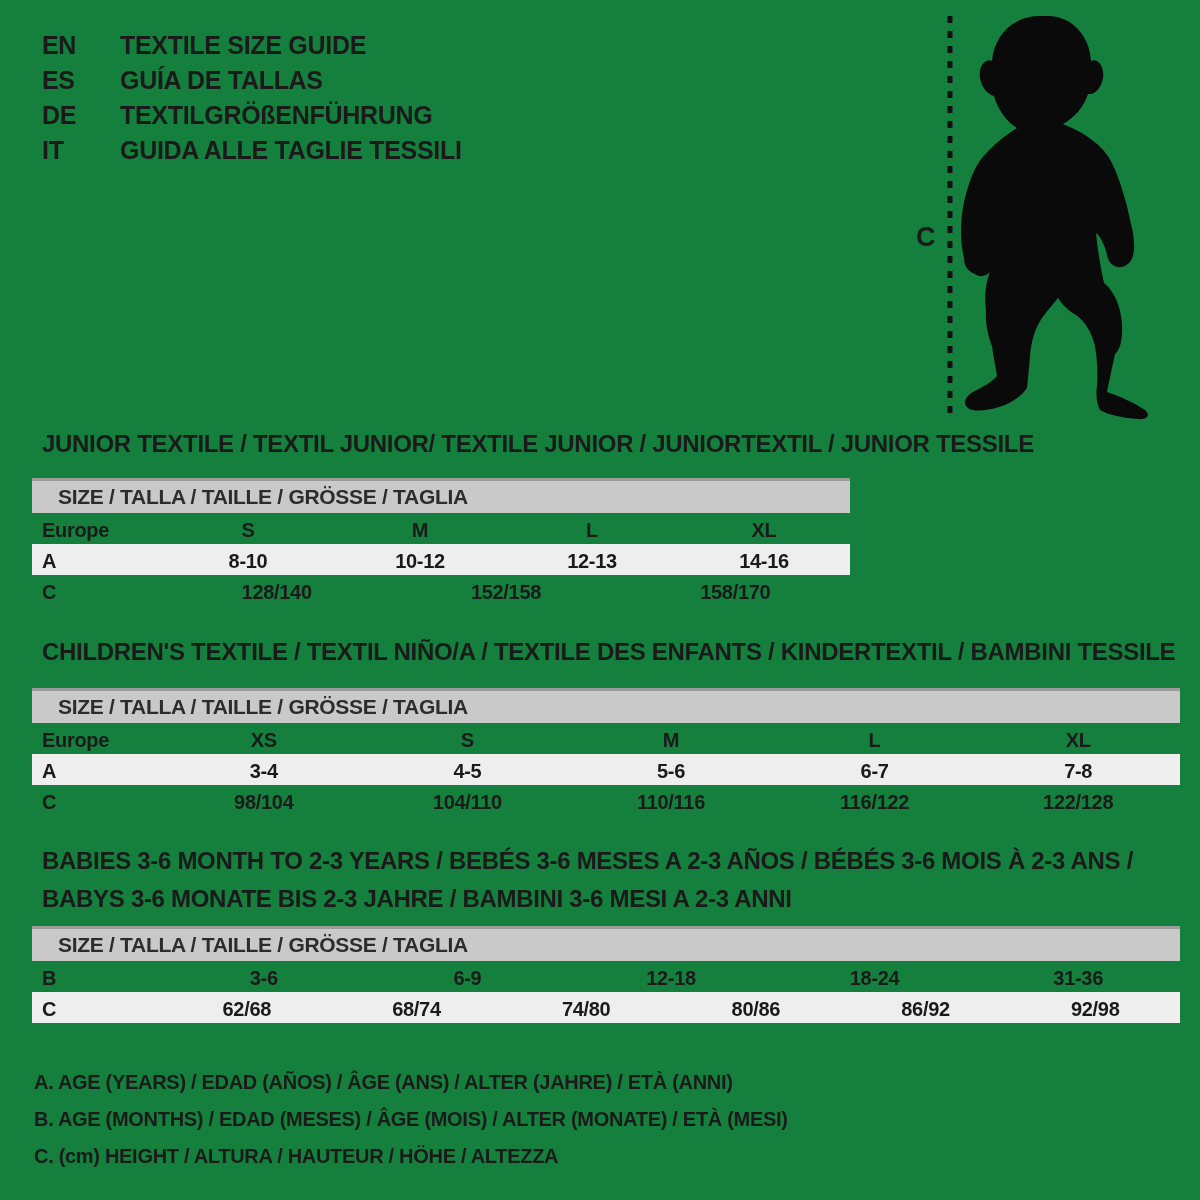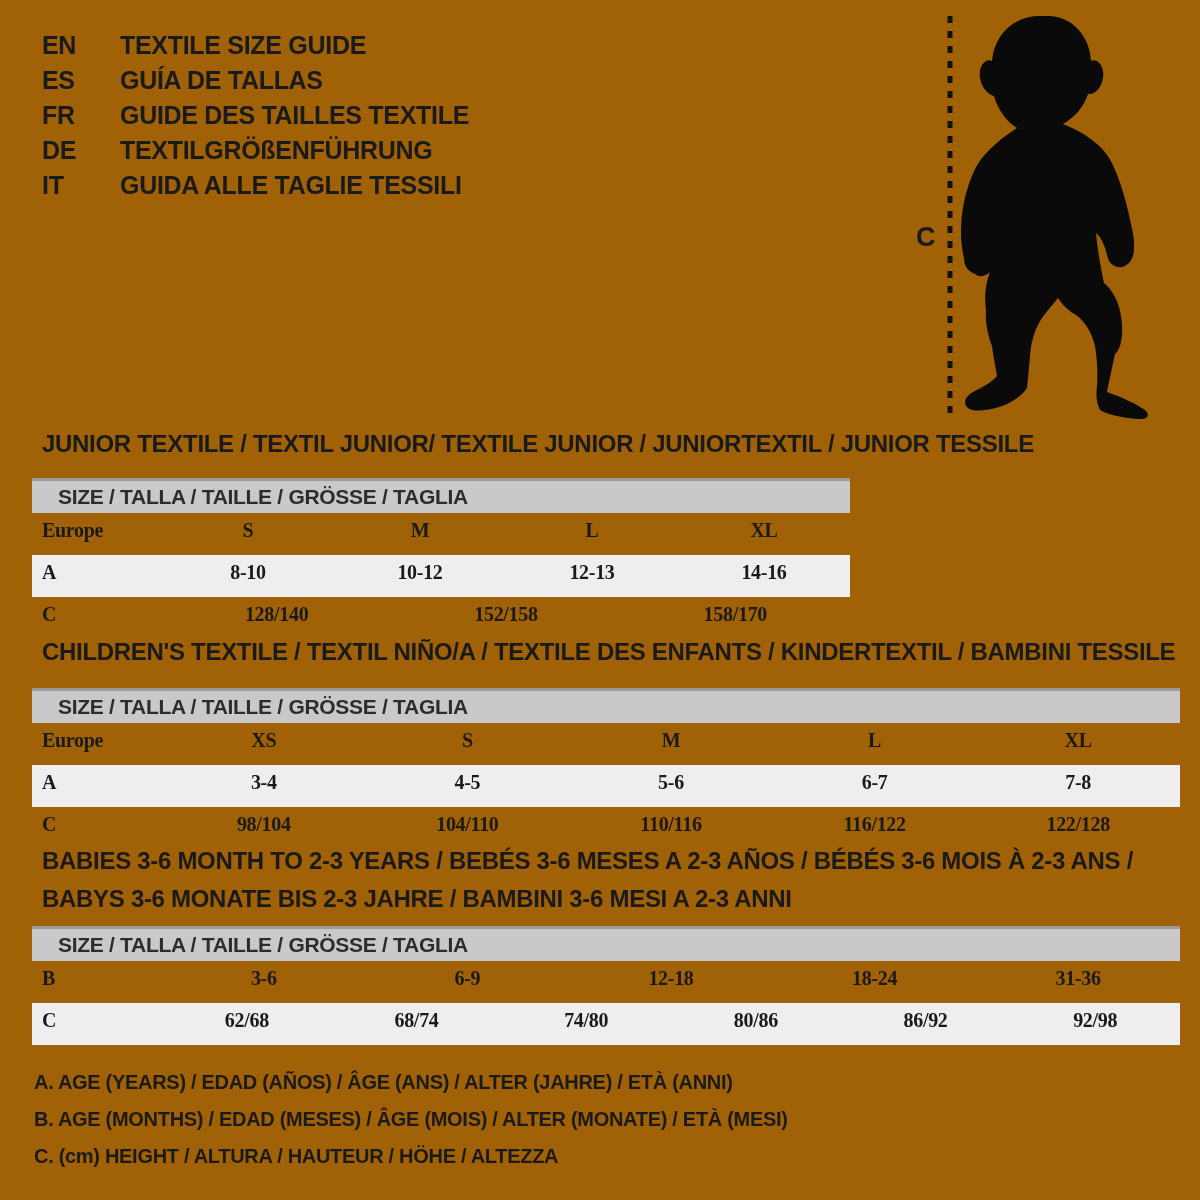--- a/index.html
+++ b/index.html
@@ -1,19 +1,19 @@
 <!DOCTYPE html>
 <html><head>
 <meta charset="utf-8">
 <style>
   html,body{margin:0;padding:0;}
   .page{
     position:relative;
     width:1200px;height:1200px;
-    background:#a16207;
+    background:#15803d;
     font-family:"Liberation Sans","DejaVu Sans",sans-serif;
     font-weight:bold;
     color:#1a1a1a;
     overflow:hidden;
     letter-spacing:-0.3px;
   }
   
   .lang-block{position:absolute;top:28px;left:42px;}
   .lang-row{display:flex;line-height:35px;font-size:25px;}
   .lang-code{width:78px;flex:0 0 78px;}
@@ -29,44 +29,40 @@
   .t1{top:478px;width:818px;}
   .t2{top:688px;width:1148px;}
   .t3{top:926px;width:1148px;}
   .thead{
     background:#c9c9c9;
     border-top:3px solid #9b9b9b;
     height:32px;line-height:32px;
     padding-left:26px;
     font-size:21px;color:#2c2c2c;
   }
-  .trow{display:flex;height:42px;line-height:34px;font-size:20px;font-family:Liberation Serif, serif;}
+  .trow{display:flex;height:31px;line-height:34px;font-size:20px;}
   .trow.shaded{background:#eeeeee;}
   .tlabel{flex:0 0 130px;padding-left:10px;box-sizing:border-box;}
   .tcell{flex:1;text-align:center;}
   
   .legend{position:absolute;top:1064px;left:34px;font-size:20px;line-height:37px;}
 </style>
 </head>
 <body>
 
 <div class="page">
 
   <div class="lang-block">
     <div class="lang-row">
       <span class="lang-code">EN</span>
       <span class="lang-label">TEXTILE SIZE GUIDE</span>
     </div>
     <div class="lang-row">
       <span class="lang-code">ES</span>
       <span class="lang-label">GUÍA DE TALLAS</span>
-    </div>
-    <div class="lang-row">
-      <span class="lang-code">FR</span>
-      <span class="lang-label">GUIDE DES TAILLES TEXTILE</span>
     </div>
     <div class="lang-row">
       <span class="lang-code">DE</span>
       <span class="lang-label">TEXTILGRÖßENFÜHRUNG</span>
     </div>
     <div class="lang-row">
       <span class="lang-code">IT</span>
       <span class="lang-label">GUIDA ALLE TAGLIE TESSILI</span>
     </div>
   </div>

